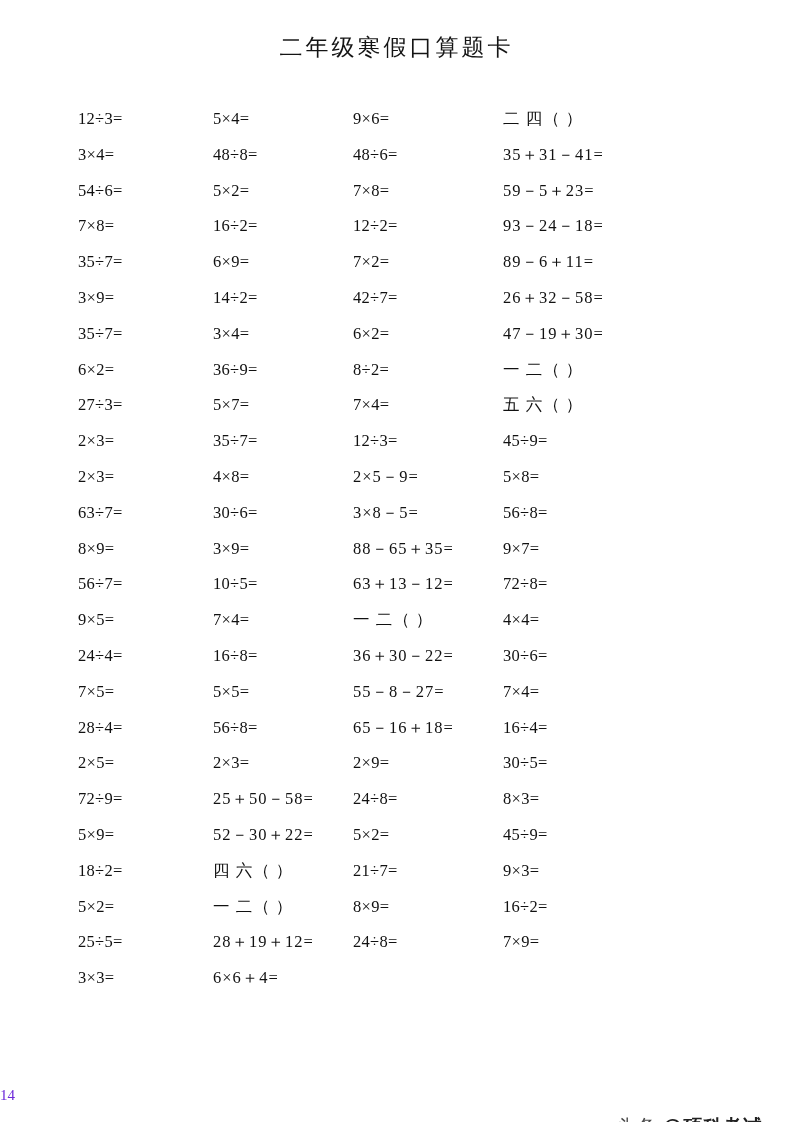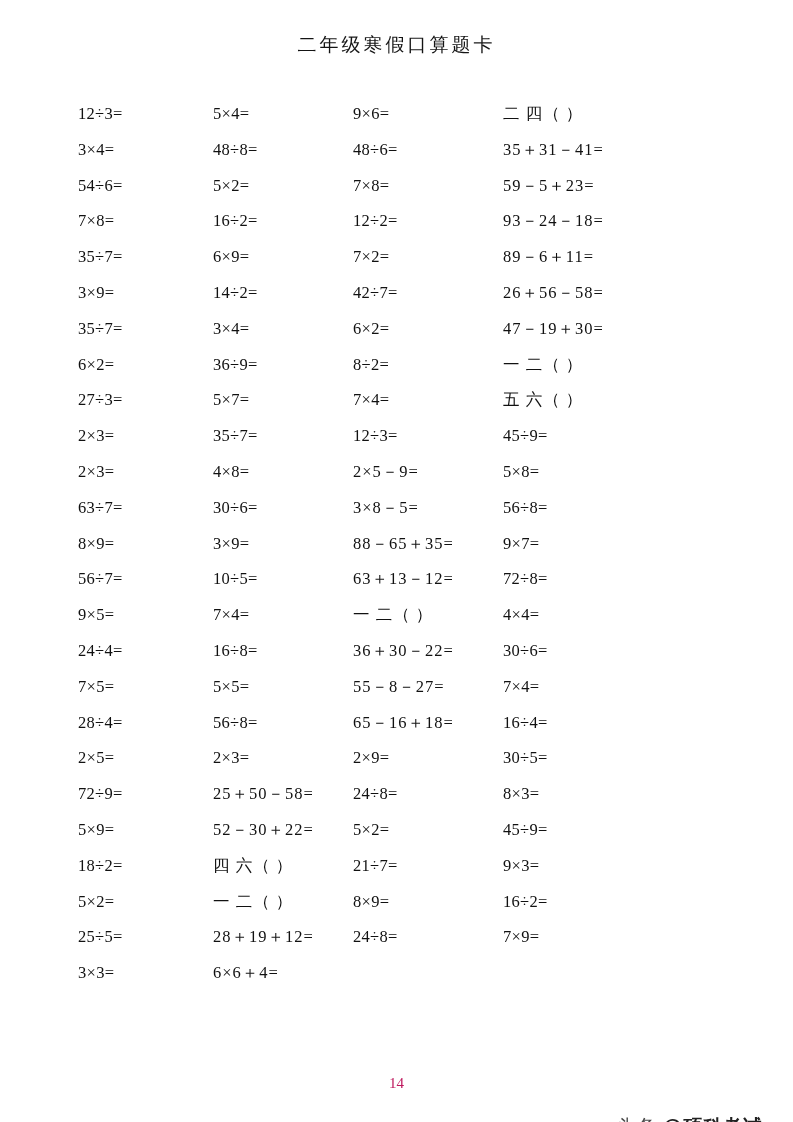--- a/index.html
+++ b/index.html
@@ -17,21 +17,21 @@
   }
   .page {
     position: relative;
     width: 793px;
     height: 1122px;
     box-sizing: border-box;
   }
   .title {
     text-align: center;
     font-family: "DejaVu Serif", "Liberation Serif", serif;
-    font-size: 19px;
+    font-size: 23px;
     letter-spacing: 3px;
     font-weight: 400;
     color: #141414;
     margin-top: 32px;
     margin-bottom: 0;
   }
   .grid {
     margin-top: 38px;
     padding-left: 78px;
     padding-right: 60px;
@@ -49,24 +49,23 @@
     color: #111111;
     font-family: "Liberation Serif", "DejaVu Serif", serif;
   }
   .cell.cn {
     letter-spacing: 1px;
   }
   .page-number {
     position: absolute;
     left: 0;
     right: 0;
-    bottom: 62px;
-    text-align: center;
+    bottom: 50px;
     font-size: 15px;
-    color: #be185d;
+    color: #6d28d9;
   }
   .watermark {
     position: absolute;
     right: 30px;
     bottom: 14px;
     font-family: "DejaVu Sans", "Liberation Sans", sans-serif;
     font-size: 19px;
     color: #3a3a3a;
     letter-spacing: 1px;
     display: flex;
@@ -112,21 +111,21 @@
     <div class="cell cn">93－24－18=</div>
 
     <div class="cell">35÷7=</div>
     <div class="cell">6×9=</div>
     <div class="cell">7×2=</div>
     <div class="cell cn">89－6＋11=</div>
 
     <div class="cell">3×9=</div>
     <div class="cell">14÷2=</div>
     <div class="cell">42÷7=</div>
-    <div class="cell cn">26＋56－58=</div>
+    <div class="cell cn">26＋32－58=</div>
 
     <div class="cell">35÷7=</div>
     <div class="cell">3×4=</div>
     <div class="cell">6×2=</div>
     <div class="cell cn">47－19＋30=</div>
 
     <div class="cell">6×2=</div>
     <div class="cell">36÷9=</div>
     <div class="cell">8÷2=</div>
     <div class="cell cn">一 二（        ）</div>

